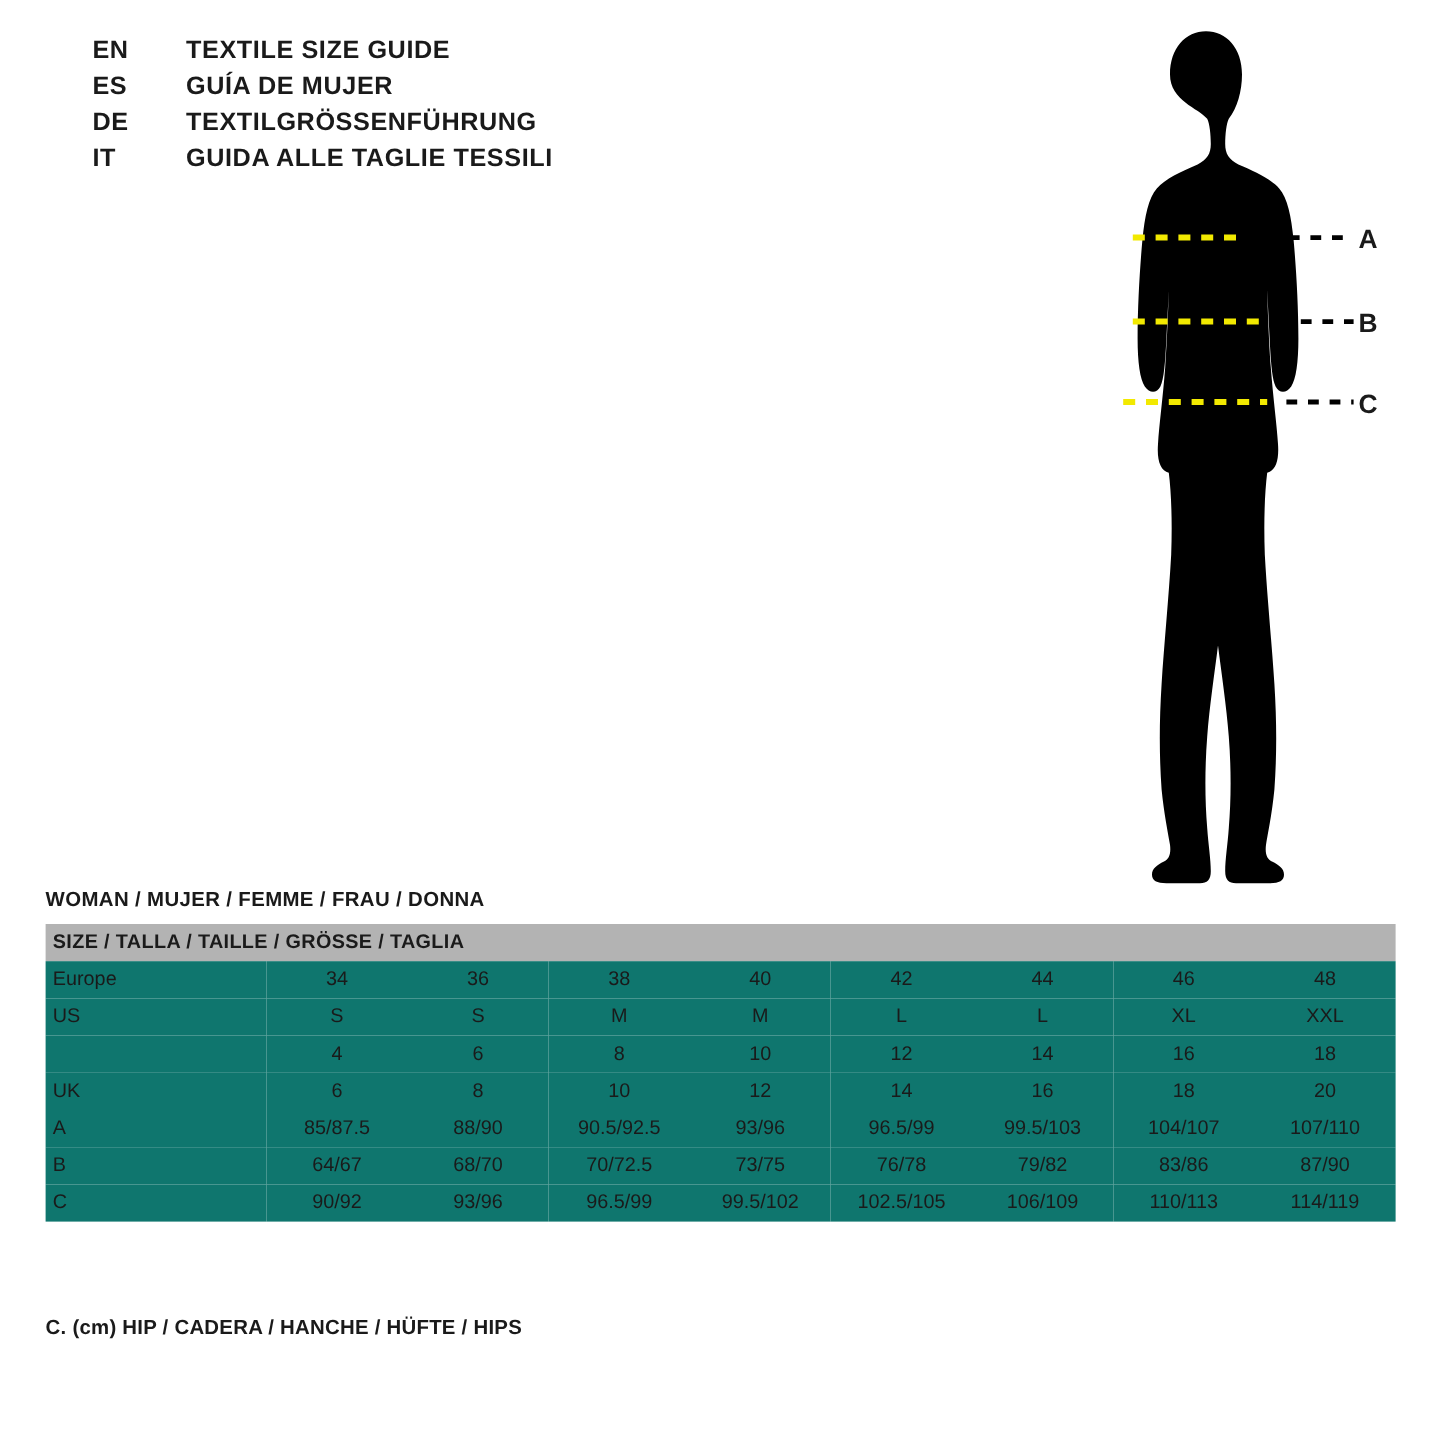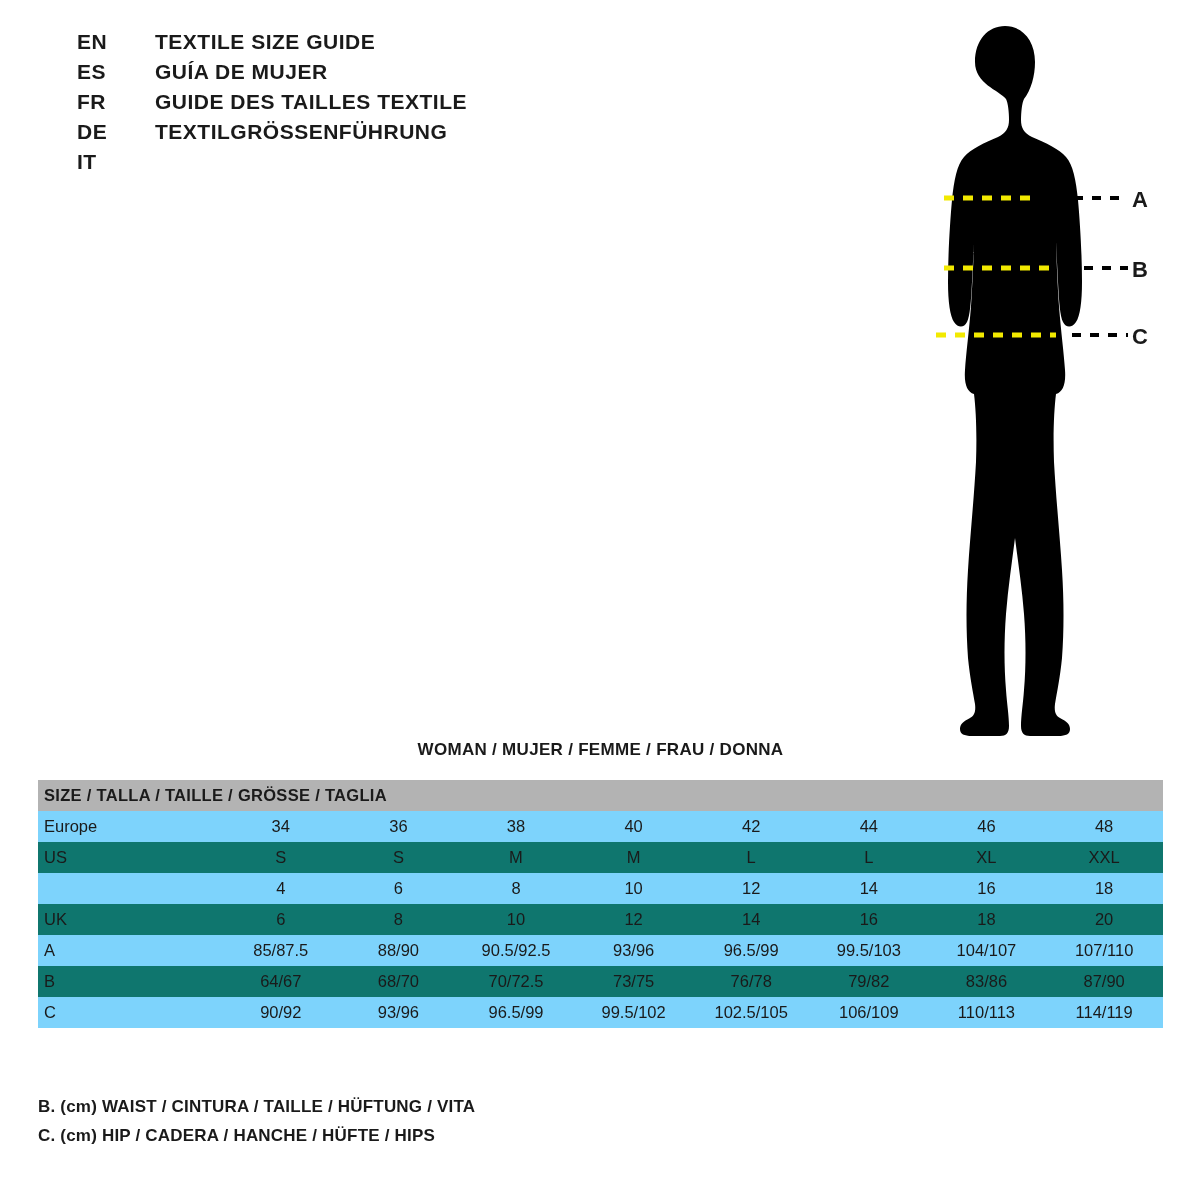--- a/index.html
+++ b/index.html
@@ -56,22 +56,21 @@
   #table-section {
     position: absolute;
     left: 38px;
     top: 740px;
     width: 1125px;
   }
   #table-caption {
     font-size: 17px;
     font-weight: bold;
     letter-spacing: 0.3px;
-    margin-bottom: 20px;
-    text-align: center;
+    margin-bottom: 10px;
   }
   table {
     border-collapse: collapse;
     width: 1125px;
     table-layout: fixed;
     font-size: 16.5px;
   }
   thead th {
     background: #b3b3b3;
     text-align: left;
@@ -82,21 +81,21 @@
   tbody td {
     padding: 6px 0;
     text-align: center;
     white-space: nowrap;
   }
   tbody td.rowlabel {
     text-align: left;
     padding-left: 6px;
   }
   tbody tr.shade td {
-    background: #7dd3fc;
+    background: #0f766e;
   }
   tbody tr.plain td {
     background: #0f766e;
   }
   col.c-label { width: 183px; }
   col.c-val   { width: 117px; }
 
   
   #footnotes {
     position: absolute;
@@ -124,29 +123,26 @@
 <div id="title-block">
   <div class="title-row">
     <span class="title-lang">EN</span>
     <span class="title-text">TEXTILE SIZE GUIDE</span>
   </div>
   <div class="title-row">
     <span class="title-lang">ES</span>
     <span class="title-text">GUÍA DE MUJER</span>
   </div>
   <div class="title-row">
-    <span class="title-lang">FR</span>
-    <span class="title-text">GUIDE DES TAILLES TEXTILE</span>
-  </div>
-  <div class="title-row">
     <span class="title-lang">DE</span>
     <span class="title-text">TEXTILGRÖSSENFÜHRUNG</span>
   </div>
   <div class="title-row">
     <span class="title-lang">IT</span>
+    <span class="title-text">GUIDA ALLE TAGLIE TESSILI</span>
   </div>
 </div>
 
 <div id="figure-area">
   <svg id="figure-svg" width="330" height="740" viewBox="0 0 330 740" xmlns="http://www.w3.org/2000/svg">
 
     <g>
       <path fill="#000000" d="
         M 115 52
         C 115 30, 128 16, 145 16
@@ -315,15 +311,14 @@
         <td>102.5/105</td>
         <td>106/109</td>
         <td>110/113</td>
         <td>114/119</td>
       </tr>
     </tbody>
   </table>
 </div>
 
 <div id="footnotes">
-  <div class="footnote">B. (cm) WAIST / CINTURA / TAILLE / HÜFTUNG / VITA</div>
   <div class="footnote">C. (cm) HIP / CADERA / HANCHE / HÜFTE / HIPS</div>
 </div>
 
 </body></html>

